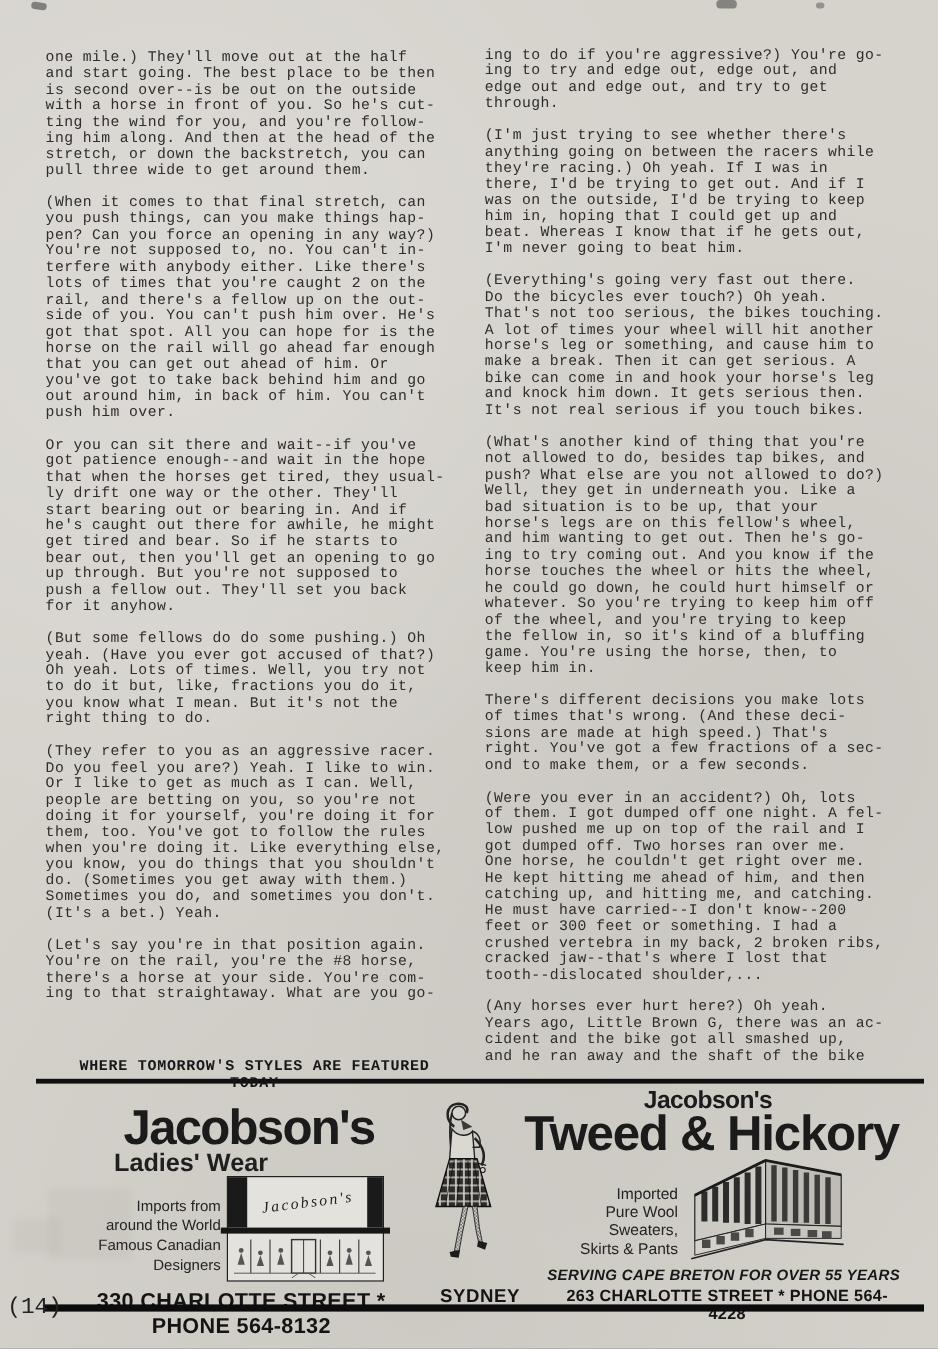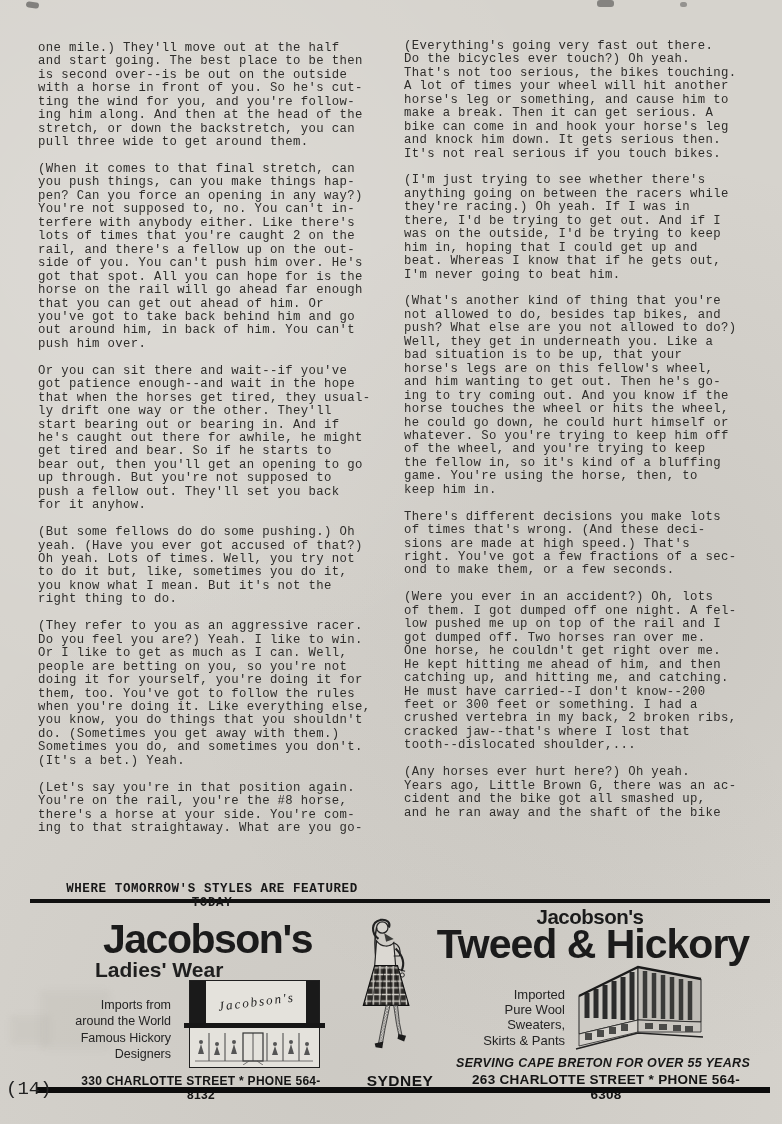--- a/index.html
+++ b/index.html
@@ -31,26 +31,26 @@
   .rule-bottom{left:36px;top:1087px;width:734px;height:5.5px;background:#0c0c0c;}
 
   .banner{position:absolute;left:42px;top:882px;width:340px;
     font-family:"Liberation Mono", monospace;font-weight:bold;
     font-size:12.5px;letter-spacing:.6px;color:#171717;text-align:center;}
 
   .lw-title{position:absolute;left:95px;top:916px;width:225px;text-align:center;
     font-weight:bold;font-size:41px;letter-spacing:-1.5px;color:#1b1b1b;}
   .lw-sub{position:absolute;left:95px;top:958px;width:225px;text-align:left;
     font-weight:bold;font-size:21px;color:#1f1f1f;}
-  .lw-tag1,.lw-tag2{position:absolute;left:51px;width:120px;text-align:right;
+  .lw-tag1,.lw-tag2{position:absolute;left:64px;width:120px;text-align:right;
     font-size:12.5px;line-height:16px;color:#242424;white-space:pre-line;}
   .lw-tag1{top:997px;}
   .lw-tag2{top:1030px;}
   .lw-addr{position:absolute;left:70px;top:1074px;width:262px;text-align:center;
-    font-weight:bold;font-size:12px;letter-spacing:.3px;color:#141414;}
+    font-weight:bold;font-size:18px;letter-spacing:.3px;color:#141414;}
 
   .store{position:absolute;left:189px;top:980px;width:131px;height:88px;
     background:#e4e2dc;border:1.5px solid #1f1f1f;box-sizing:border-box;}
   .store-pillar{position:absolute;top:0;background:#1a1a1a;height:42px;}
   .pl{left:0;width:16px;}
   .pr{right:0;width:13px;}
   .store-sign{position:absolute;left:16px;right:13px;top:0;height:42px;
     display:flex;align-items:center;justify-content:center;}
   .store-sign span{font-family:"Liberation Serif", serif;font-style:italic;
     font-size:13px;letter-spacing:2px;color:#232323;transform:rotate(-7deg);}
@@ -119,57 +119,61 @@
 start bearing out or bearing in. And if
 he's caught out there for awhile, he might
 get tired and bear. So if he starts to
 bear out, then you'll get an opening to go
 up through. But you're not supposed to
 push a fellow out. They'll set you back
 for it anyhow.</p>
       <p class="para">(But some fellows do do some pushing.) Oh
 yeah. (Have you ever got accused of that?)
 Oh yeah. Lots of times. Well, you try not
-to do it but, like, sometimes you do it,
+to do it but, like, fractions you do it,
 you know what I mean. But it's not the
 right thing to do.</p>
       <p class="para">(They refer to you as an aggressive racer.
 Do you feel you are?) Yeah. I like to win.
 Or I like to get as much as I can. Well,
 people are betting on you, so you're not
 doing it for yourself, you're doing it for
 them, too. You've got to follow the rules
 when you're doing it. Like everything else,
 you know, you do things that you shouldn't
 do. (Sometimes you get away with them.)
 Sometimes you do, and sometimes you don't.
 (It's a bet.) Yeah.</p>
       <p class="para">(Let's say you're in that position again.
 You're on the rail, you're the #8 horse,
 there's a horse at your side. You're com-
 ing to that straightaway. What are you go-</p>
     </section>
     <section class="col col-right">
+      <p class="para">ing to do if you're aggressive?) You're go-
+ing to try and edge out, edge out, and
+edge out and edge out, and try to get
+through.</p>
+      <p class="para">(I'm just trying to see whether there's
+anything going on between the racers while
+they're racing.) Oh yeah. If I was in
+there, I'd be trying to get out. And if I
+was on the outside, I'd be trying to keep
+him in, hoping that I could get up and
+beat. Whereas I know that if he gets out,
+I'm never going to beat him.</p>
       <p class="para">(Everything's going very fast out there.
 Do the bicycles ever touch?) Oh yeah.
 That's not too serious, the bikes touching.
 A lot of times your wheel will hit another
 horse's leg or something, and cause him to
 make a break. Then it can get serious. A
 bike can come in and hook your horse's leg
 and knock him down. It gets serious then.
 It's not real serious if you touch bikes.</p>
-      <p class="para">(I'm just trying to see whether there's
-anything going on between the racers while
-they're racing.) Oh yeah. If I was in
-there, I'd be trying to get out. And if I
-was on the outside, I'd be trying to keep
-him in, hoping that I could get up and
-beat. Whereas I know that if he gets out,
-I'm never going to beat him.</p>
       <p class="para">(What's another kind of thing that you're
 not allowed to do, besides tap bikes, and
 push? What else are you not allowed to do?)
 Well, they get in underneath you. Like a
 bad situation is to be up, that your
 horse's legs are on this fellow's wheel,
 and him wanting to get out. Then he's go-
 ing to try coming out. And you know if the
 horse touches the wheel or hits the wheel,
 he could go down, he could hurt himself or
@@ -203,21 +207,21 @@
   </main>
 
   <footer>
     <div class="rule rule-top"></div>
     <div class="banner">WHERE TOMORROW'S STYLES ARE FEATURED TODAY</div>
 
     <div class="lw-title">Jacobson's</div>
     <div class="lw-sub">Ladies' Wear</div>
     <div class="lw-tag1">Imports from
 around the World</div>
-    <div class="lw-tag2">Famous Hickory
+    <div class="lw-tag2">Famous Canadian
 Designers</div>
 
     <div class="store">
       <div class="store-pillar pl"></div>
       <div class="store-pillar pr"></div>
       <div class="store-sign">
         <span>Jacobson's</span>
       </div>
       <div class="store-awning"></div>
       <svg class="store-windows" viewBox="0 0 122 34" preserveAspectRatio="none">
@@ -298,19 +302,19 @@
         <rect x="34" y="67" width="7" height="7"></rect>
           <rect x="46" y="64" width="7" height="7"></rect>
         <rect x="70" y="63" width="8" height="6"></rect>
           <rect x="84" y="64" width="8" height="6"></rect>
         <rect x="98" y="65" width="8" height="6"></rect>
           <rect x="110" y="66" width="8" height="6"></rect>
       </g>
       <path d="M1,89 L63,73 L128,77" fill="none" stroke="#222" stroke-width="1.4"></path>
     </svg>
     <div class="th-serving">SERVING CAPE BRETON FOR OVER 55 YEARS</div>
-    <div class="th-addr">263 CHARLOTTE STREET * PHONE 564-6308</div>
+    <div class="th-addr">263 CHARLOTTE STREET * PHONE 564-4228</div>
 
     <div class="rule rule-bottom"></div>
     <div class="pageno">(14)</div>
   </footer>
 
 </div>
 
 </body></html>

